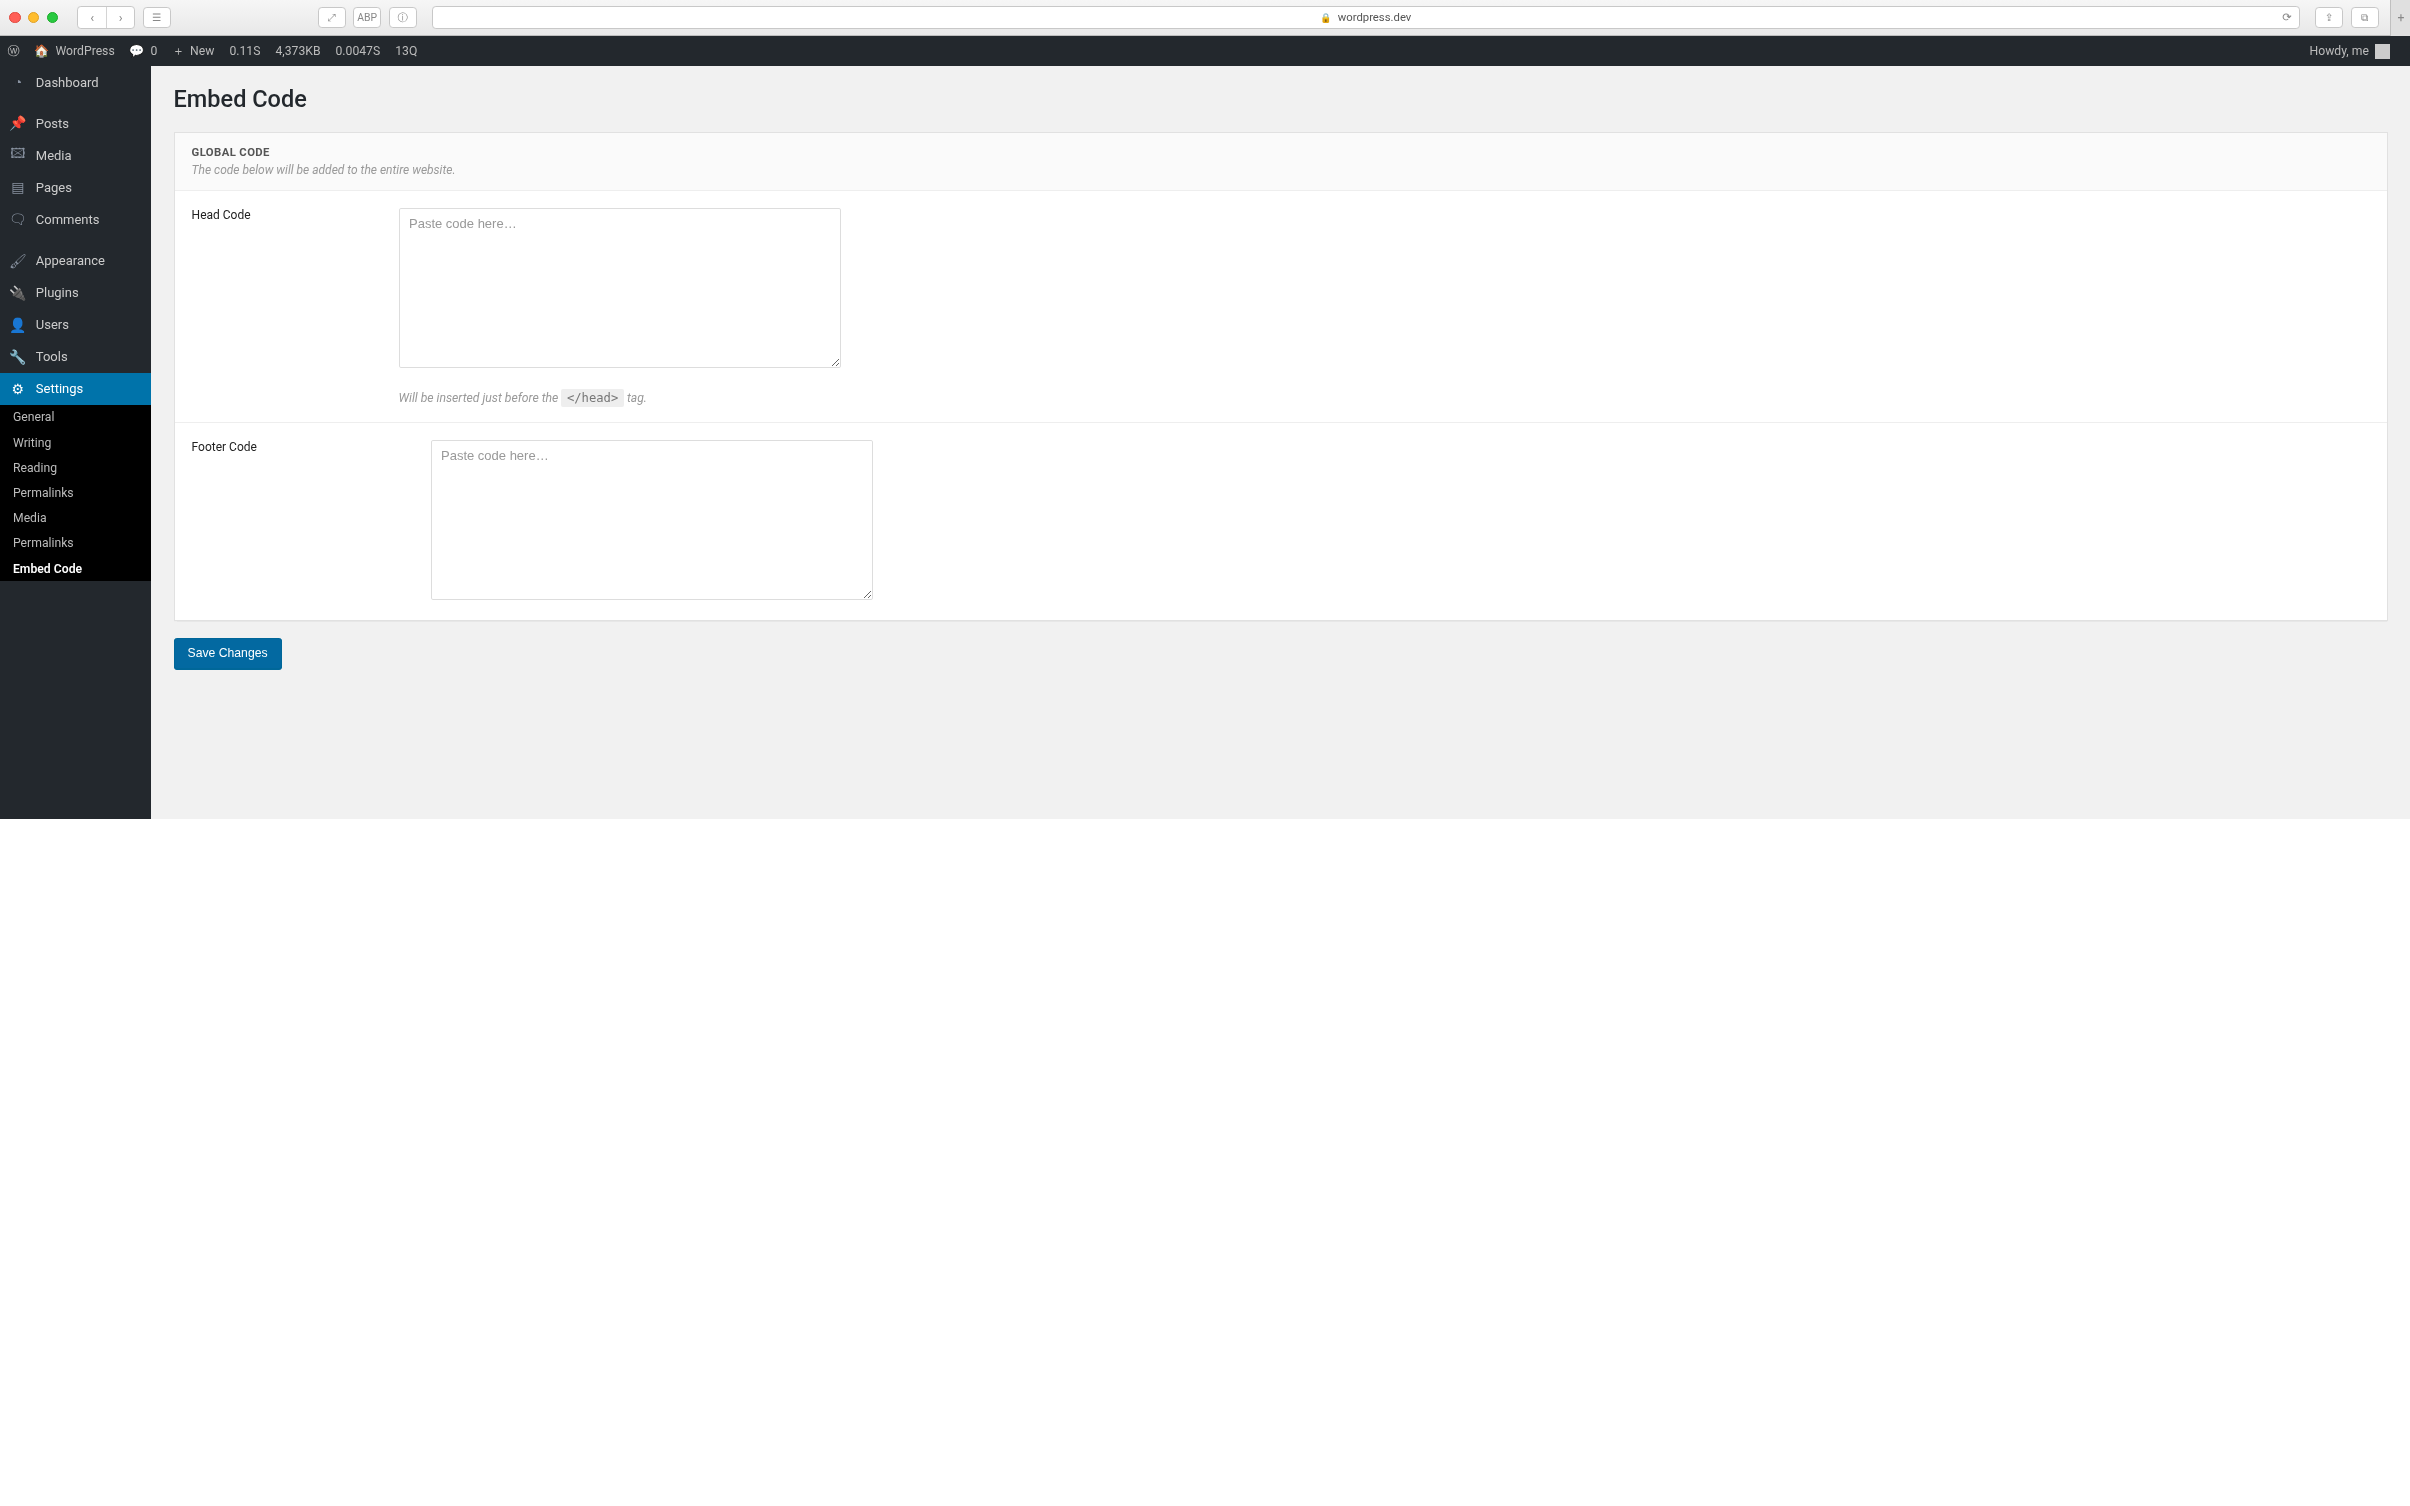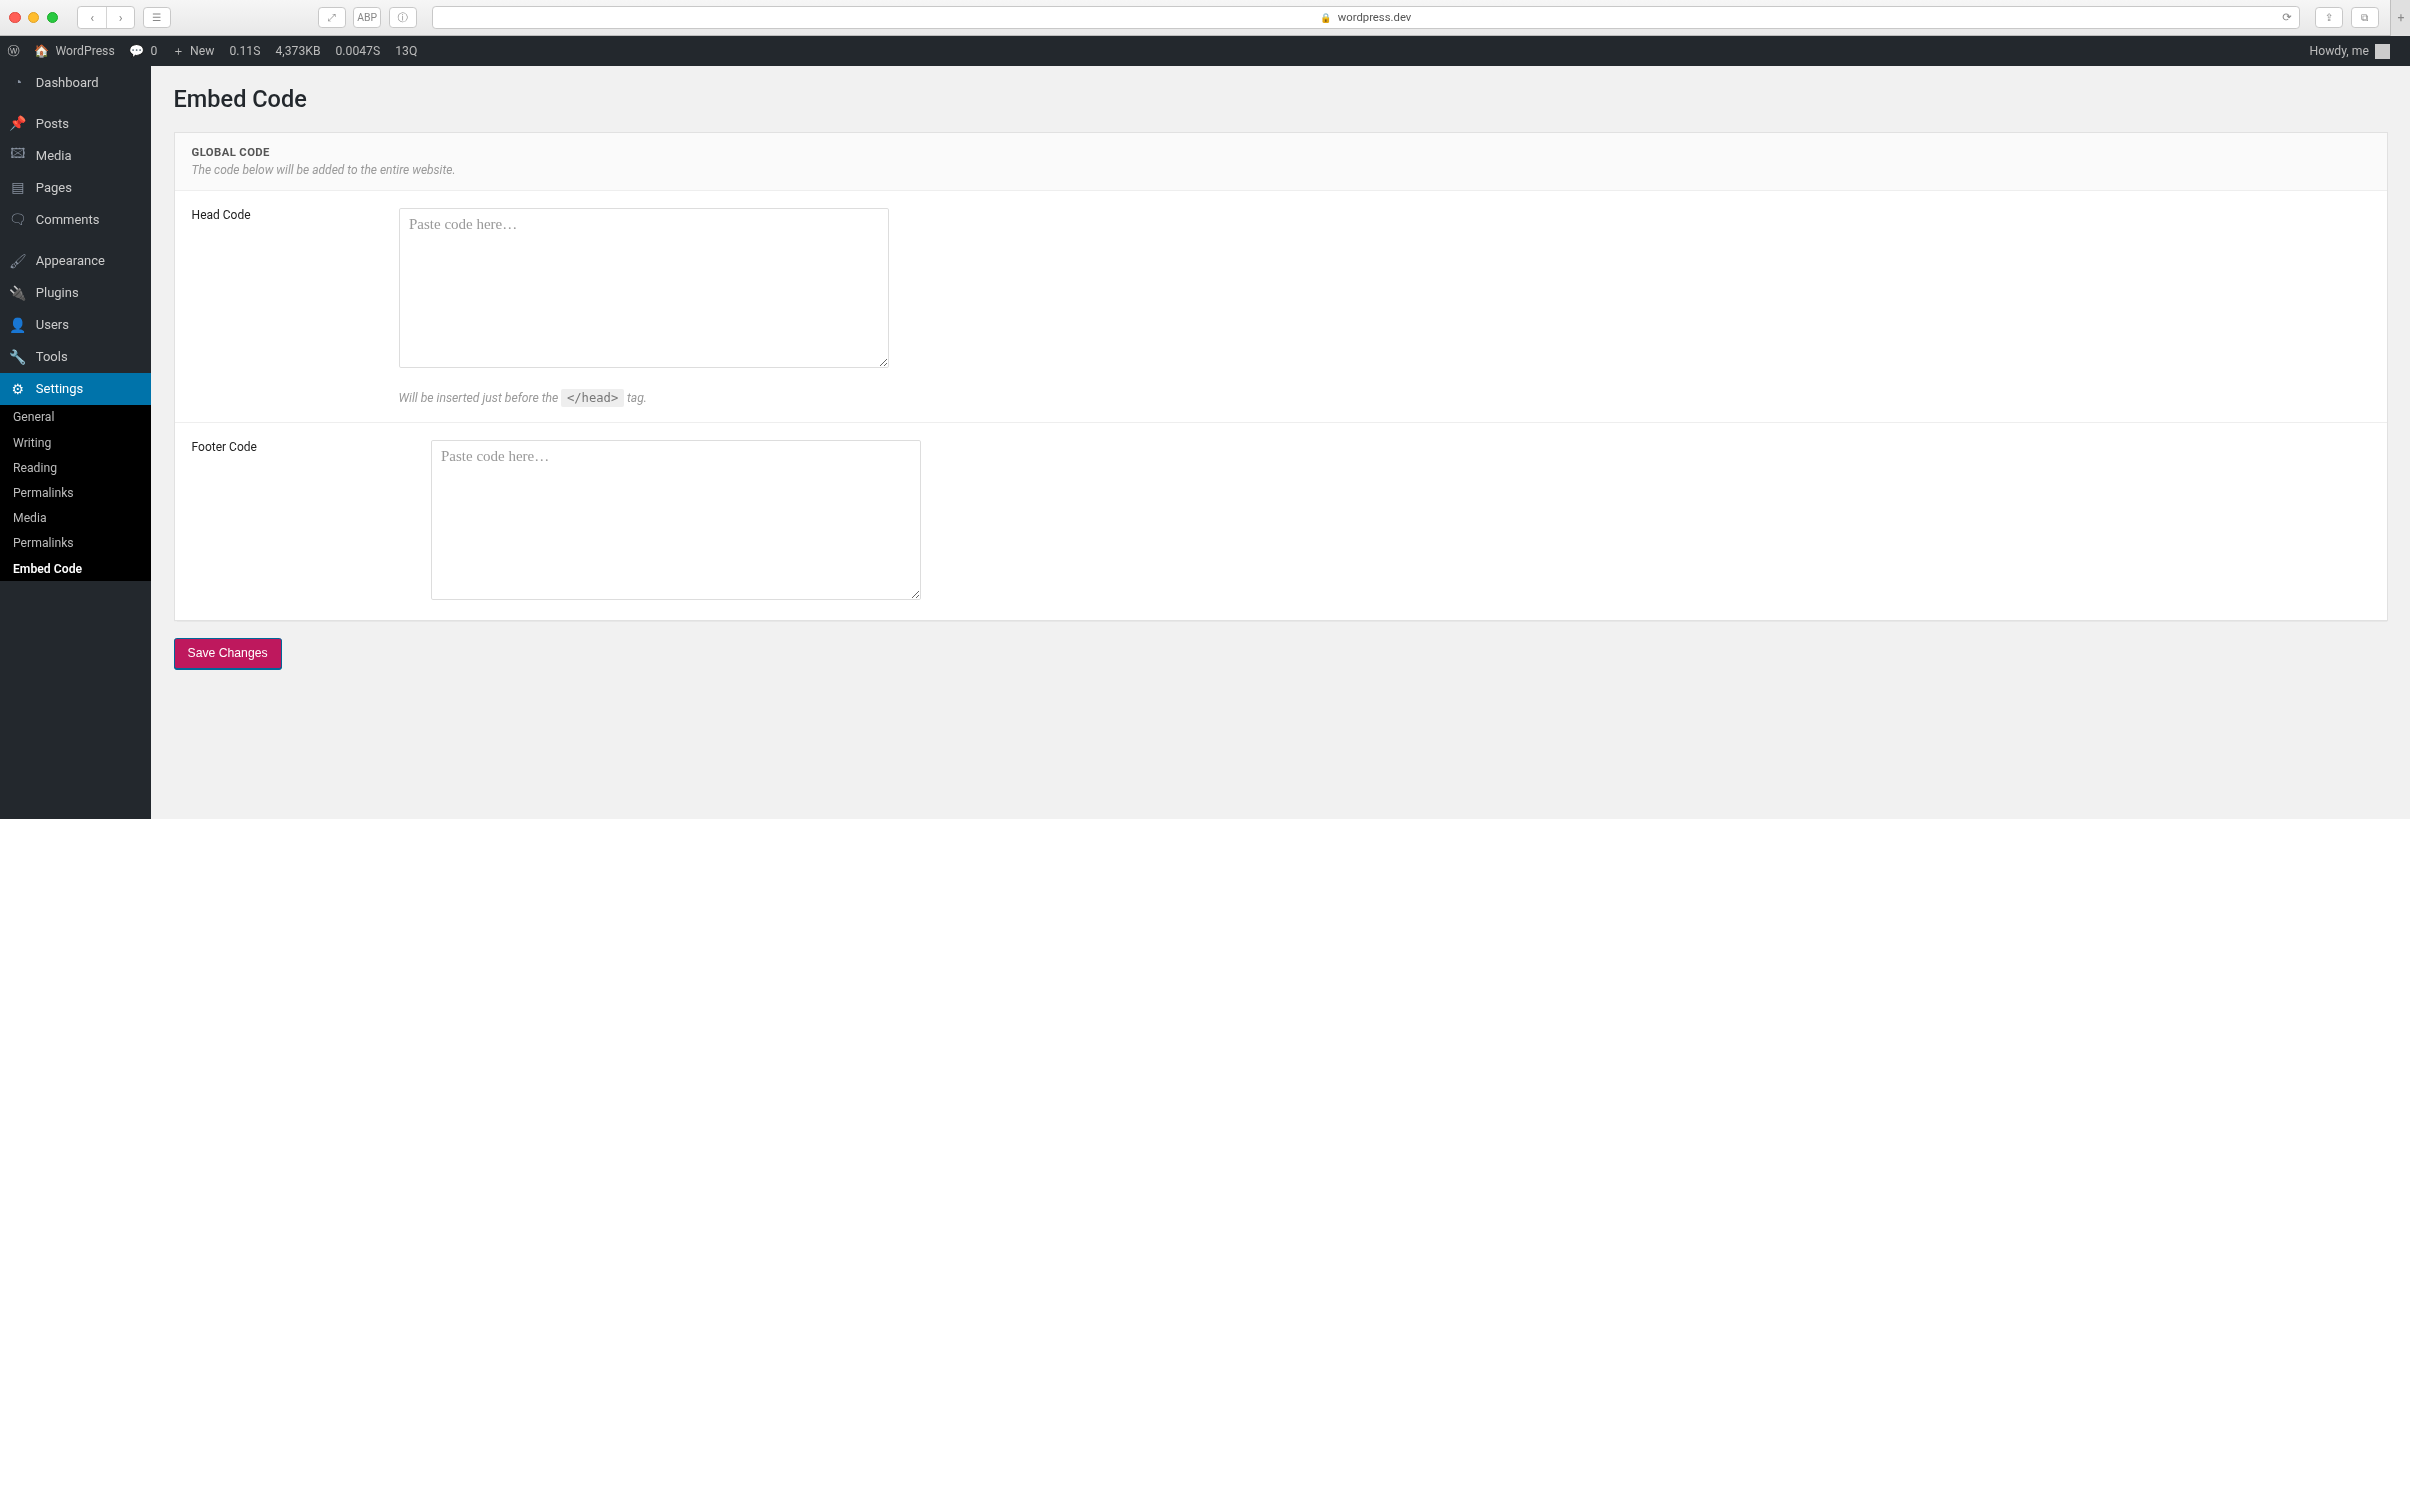--- a/index.html
+++ b/index.html
@@ -48,25 +48,25 @@
 .content-inner { padding: 19px 22.6px 56px; }
 h1.page-title { font-size: 23.5px; font-weight: 500; color: #23282d; margin-bottom: 19px; }
 .panel { background: #fff; border: 0.9px solid #e1e1e1; box-shadow: 0 0.9px 0.9px rgba(0,0,0,.04); }
 .panel-head { background: #fafafa; border-bottom: 0.9px solid #eee; padding: 13px 17px; }
 .panel-head .panel-title { font-size: 11.3px; font-weight: 700; letter-spacing: 0.4px; color: #555; text-transform: uppercase; }
 .panel-head .panel-desc { font-size: 12px; color: #999; font-style: italic; margin-top: 3.8px; }
 .field-row { display: flex; padding: 17px; border-bottom: 0.9px solid #eee; }
 .field-row:last-child { border-bottom: none; gap: 32px; }
 .field-label { width: 207px; font-size: 12px; color: #222; }
 .field-body { flex: 1; }
-textarea.code-area { width: 490px; height: 160px; border: 0.9px solid #ddd; border-radius: 1.9px; padding: 7.5px 9.4px; font-family: Liberation Serif, serif; font-size: 15px; color: #555; resize: both; }
+textarea.code-area { width: 442px; height: 160px; border: 0.9px solid #ddd; border-radius: 1.9px; padding: 7.5px 9.4px; font-family: Liberation Sans, sans-serif; font-size: 13px; color: #555; resize: both; }
 textarea.code-area::placeholder { color: #999; }
 .hint { font-size: 12.2px; color: #999; font-style: italic; margin-top: 20px; }
 .hint code { background: #eee; padding: 1.9px 5.6px; border-radius: 1.9px; font-style: normal; font-family: ui-monospace, monospace; color: #777; }
-.save-btn { margin-top: 17px; background: #be185d; border: 0.9px solid #006799; color: #fff; padding: 7.5px 13px; border-radius: 2.8px; font-size: 12.2px; cursor: pointer; box-shadow: 0 0.9px 0 #006799; }
+.save-btn { margin-top: 17px; background: #0369a1; border: 0.9px solid #006799; color: #fff; padding: 7.5px 13px; border-radius: 2.8px; font-size: 12.2px; cursor: pointer; box-shadow: 0 0.9px 0 #006799; }
 .footer-bar { position: absolute; bottom: 0; left: 0; right: 0; padding: 11.3px 22.6px; display: flex; justify-content: space-between; color: #555; font-size: 12.2px; font-style: italic; }
 .footer-bar a { color: #0073aa; text-decoration: underline; }
 .footer-bar .right-note { font-style: normal; }
 
 
 .letterbox { position: absolute; left: 0; right: 0; top: 819px; bottom: 0; background: #fff; }
 </style>
 </head>
 <body>
 

